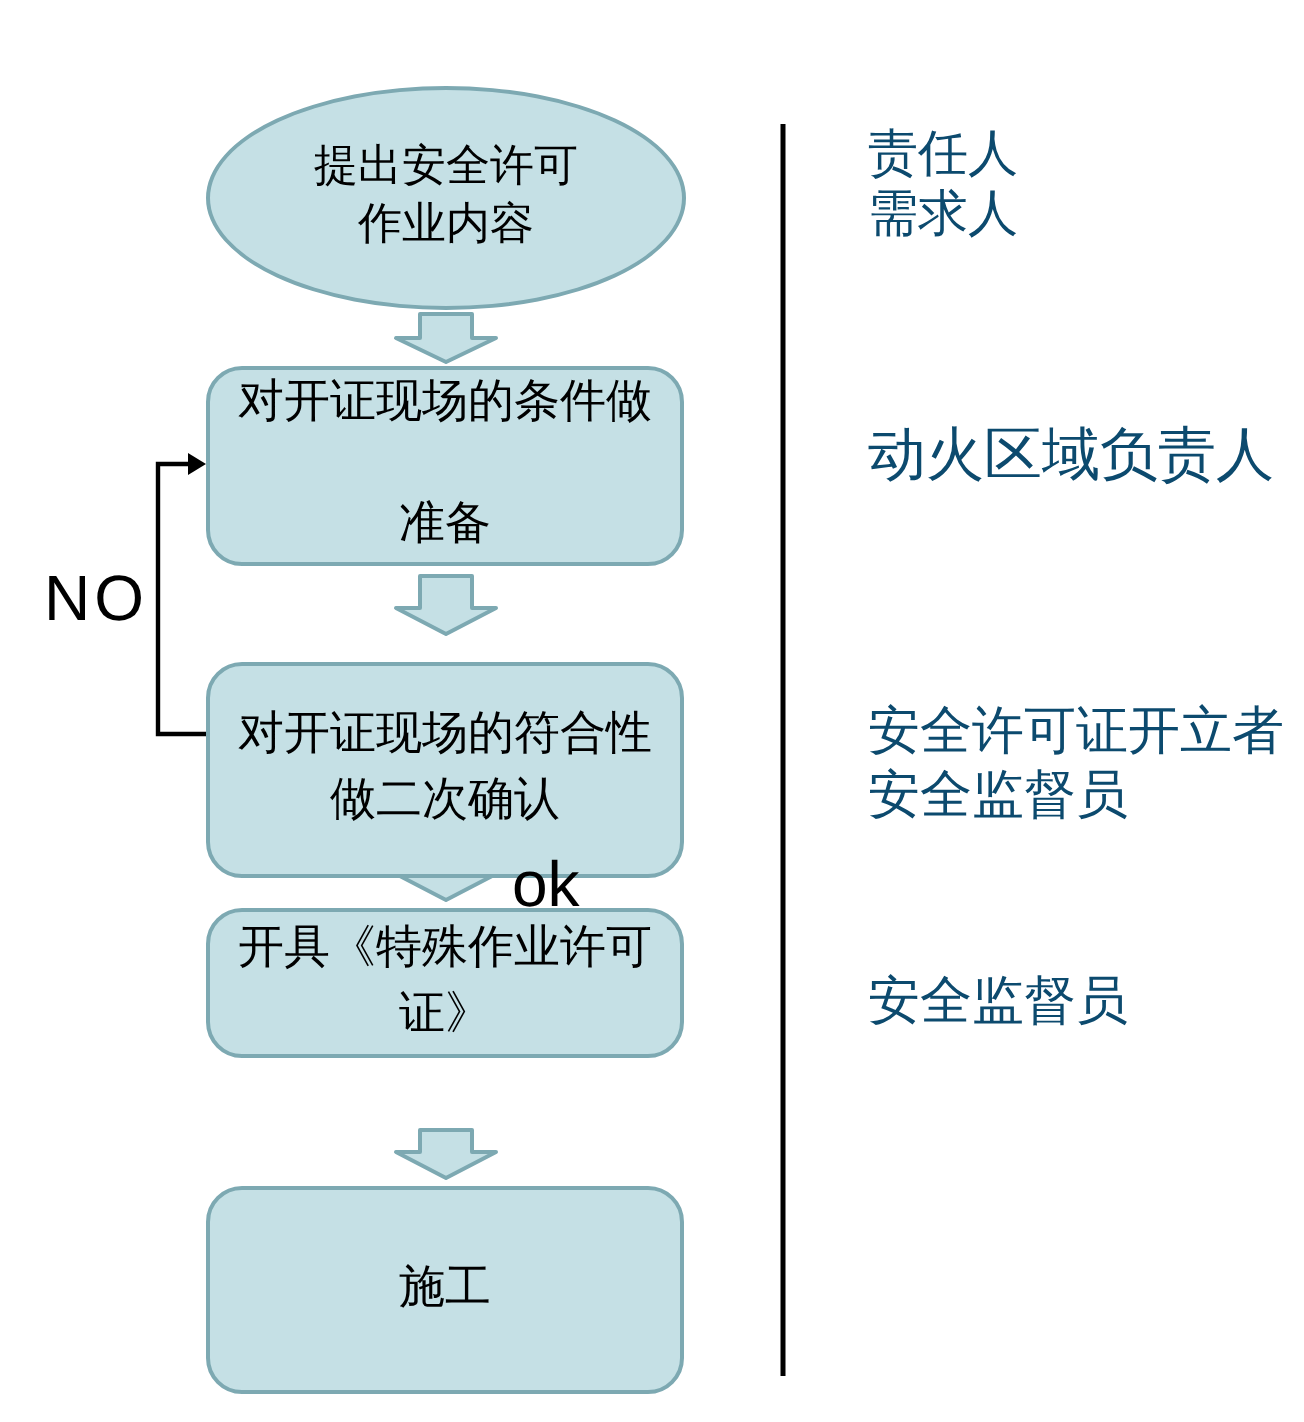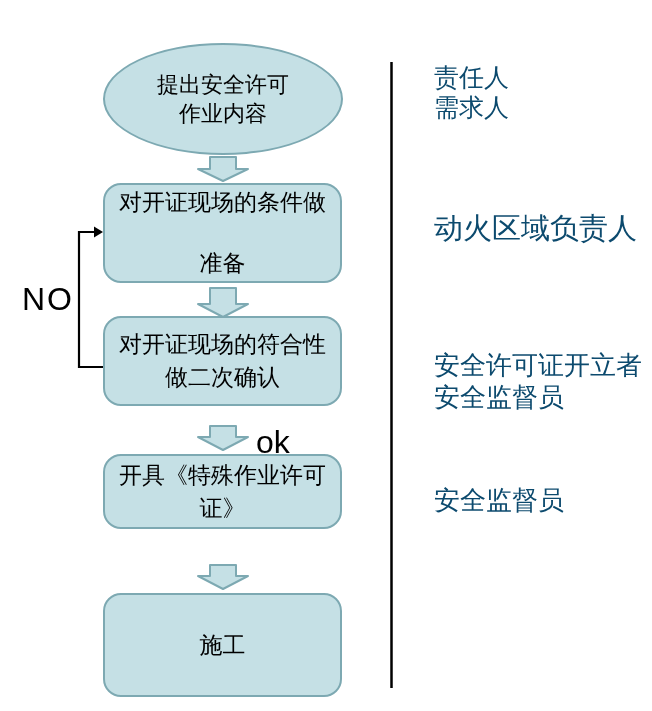--- a/index.html
+++ b/index.html
@@ -13,34 +13,35 @@
   .overlay{position:absolute;left:0;top:0;width:652px;height:711px;}
   .node{
     position:absolute;
     box-sizing:border-box;
     background:#c5e0e5;
     border:2px solid #7da9b2;
     display:flex;flex-direction:column;
     align-items:center;justify-content:center;
     text-align:center;
     color:#000;
+    font-family:Liberation Mono, monospace;
   }
   .node .line{display:block;}
   .node-ellipse{
     left:103px;top:43px;width:240px;height:112px;
     border-radius:50%;
     font-size:22px;line-height:29px;
   }
   .node-rect{
     left:103px;width:239px;
     border-radius:18px;
     font-size:23px;line-height:33px;
   }
   .node-prepare{top:183px;height:100px;gap:28px;}
-  .node-confirm{top:316px;height:90px;}
+  .node-confirm{top:331px;height:108px;}
   .node-issue{top:454px;height:75px;}
   .node-construct{top:593px;height:104px;text-align:center;}
   .edge-label{
     position:absolute;
     font-family:"Liberation Sans", sans-serif;
     font-size:32px;color:#000;
   }
   .label-no{left:22px;top:281px;letter-spacing:2px;}
   .label-ok{left:256px;top:424px;}
   .role{

